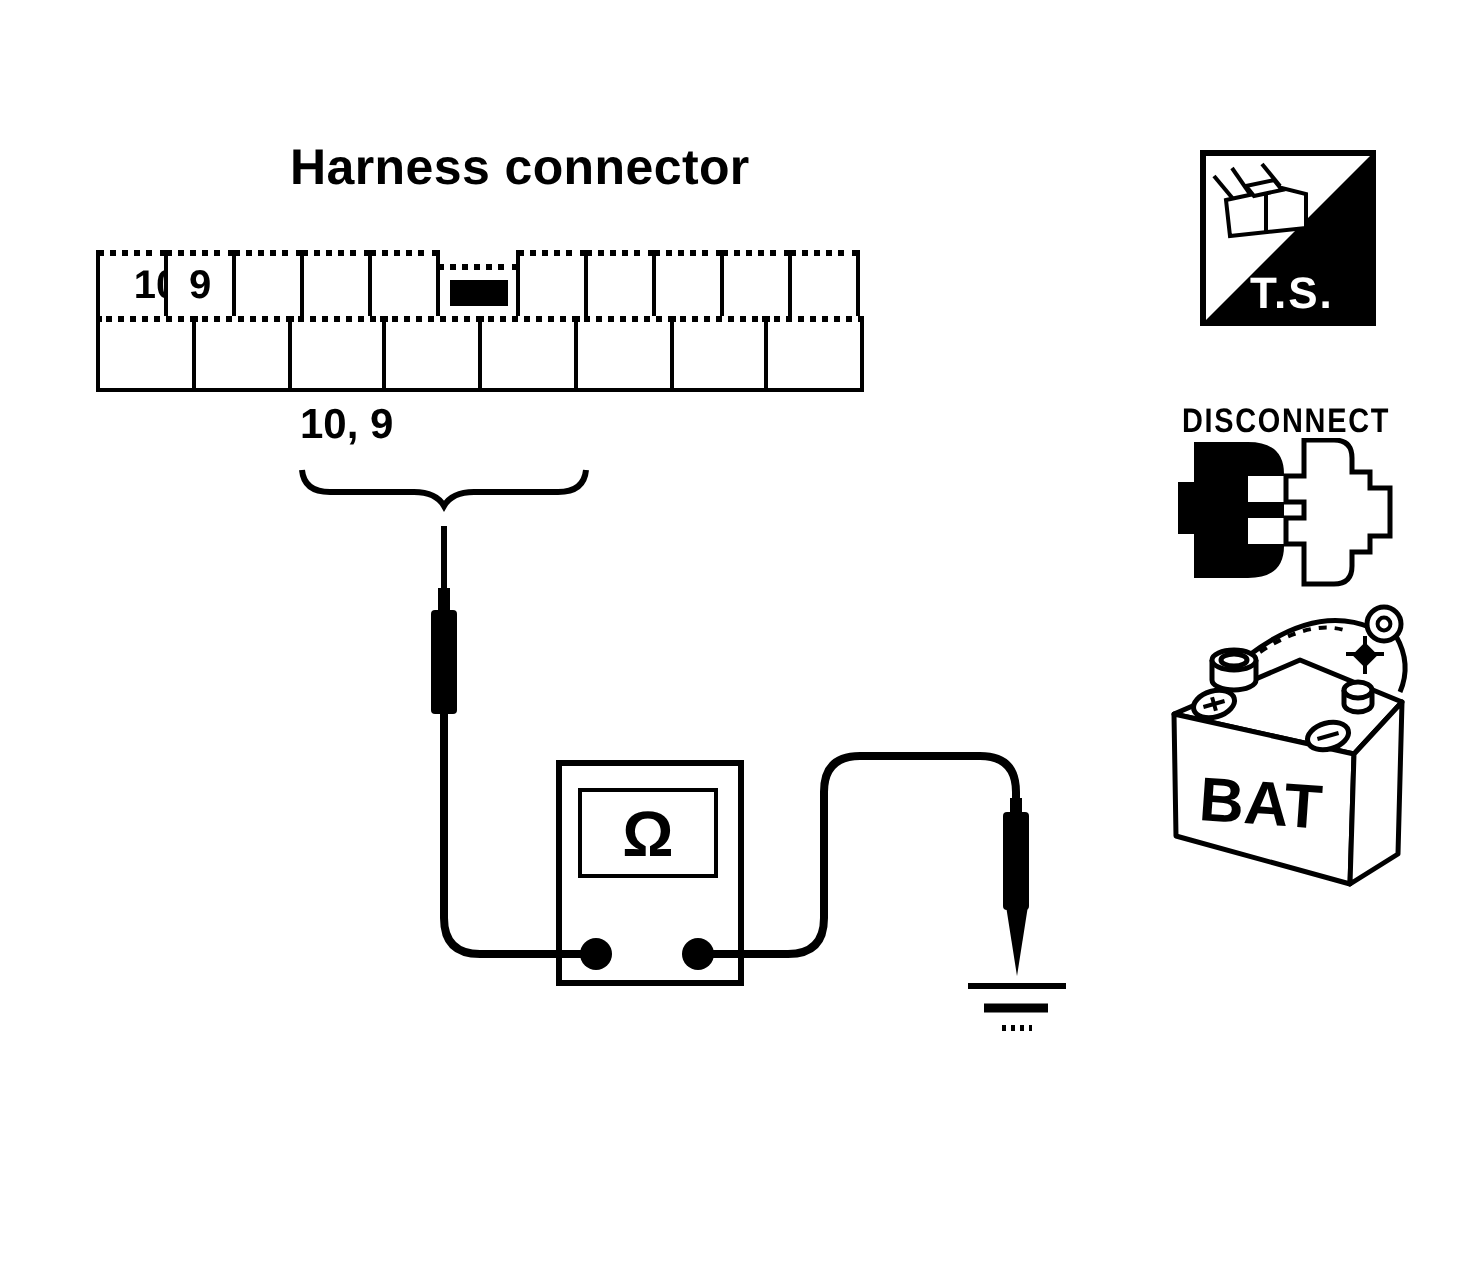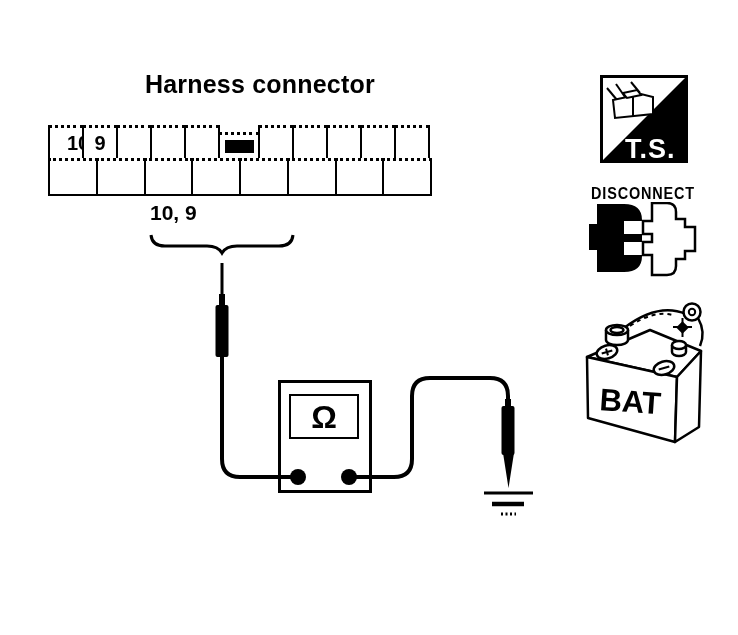--- a/index.html
+++ b/index.html
@@ -29,24 +29,24 @@
          border:3px solid #000;background:#fff;}
   .meter-display{position:absolute;left:8px;top:11px;width:70px;height:45px;box-sizing:border-box;
          border:2px solid #000;display:flex;align-items:center;justify-content:center;}
   .omega{font-size:32px;font-weight:bold;line-height:1;}
 
   
   .artwork{left:0;top:0;pointer-events:none;}
 
   
   .ts-box{left:600px;top:75px;width:88px;height:88px;box-sizing:border-box;border:3px solid #000;background:#fff;}
-  .ts-label{position:absolute;left:22px;top:56px;color:#fff;font-size:27px;font-weight:bold;letter-spacing:1px;}
+  .ts-label{position:absolute;left:22px;top:56px;color:#fff;font-size:22px;font-weight:bold;letter-spacing:1px;}
 
   
-  .disc-group{left:586px;top:184px;width:125px;height:100px;}
+  .disc-group{left:586px;top:201px;width:125px;height:100px;}
   .disc-label{position:absolute;left:5px;top:0;font-size:17px;font-weight:bold;letter-spacing:1px;
               transform:scaleX(.85);transform-origin:left center;white-space:nowrap;}
   .disc-svg{position:absolute;left:0;top:18px;}
 
   
   .bat-svg{left:578px;top:300px;}
 </style>
 </head>
 <body>
 

